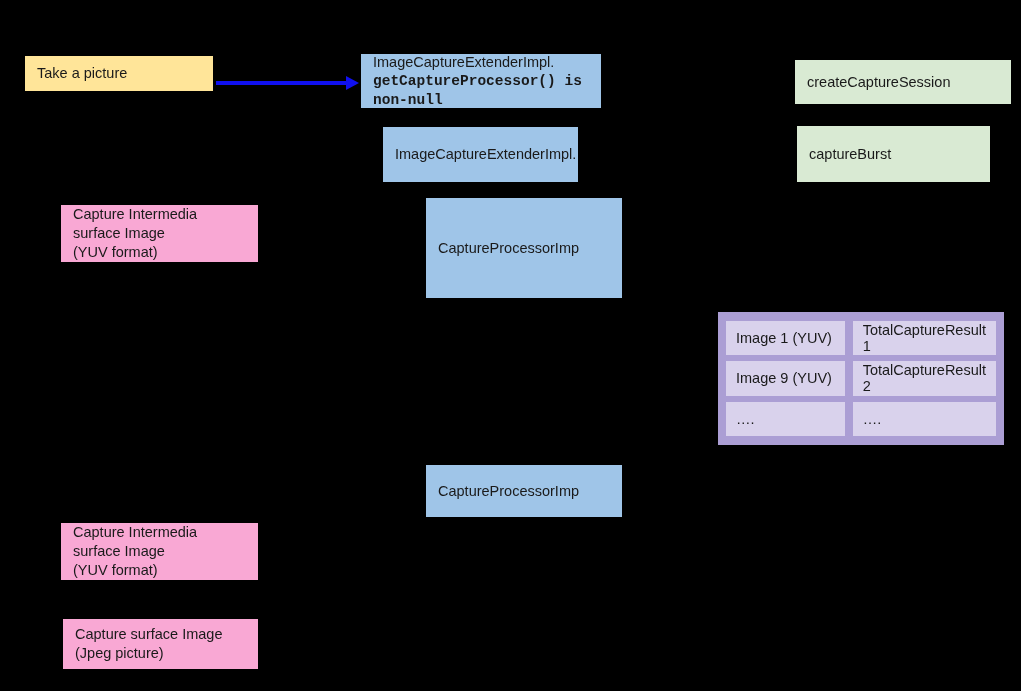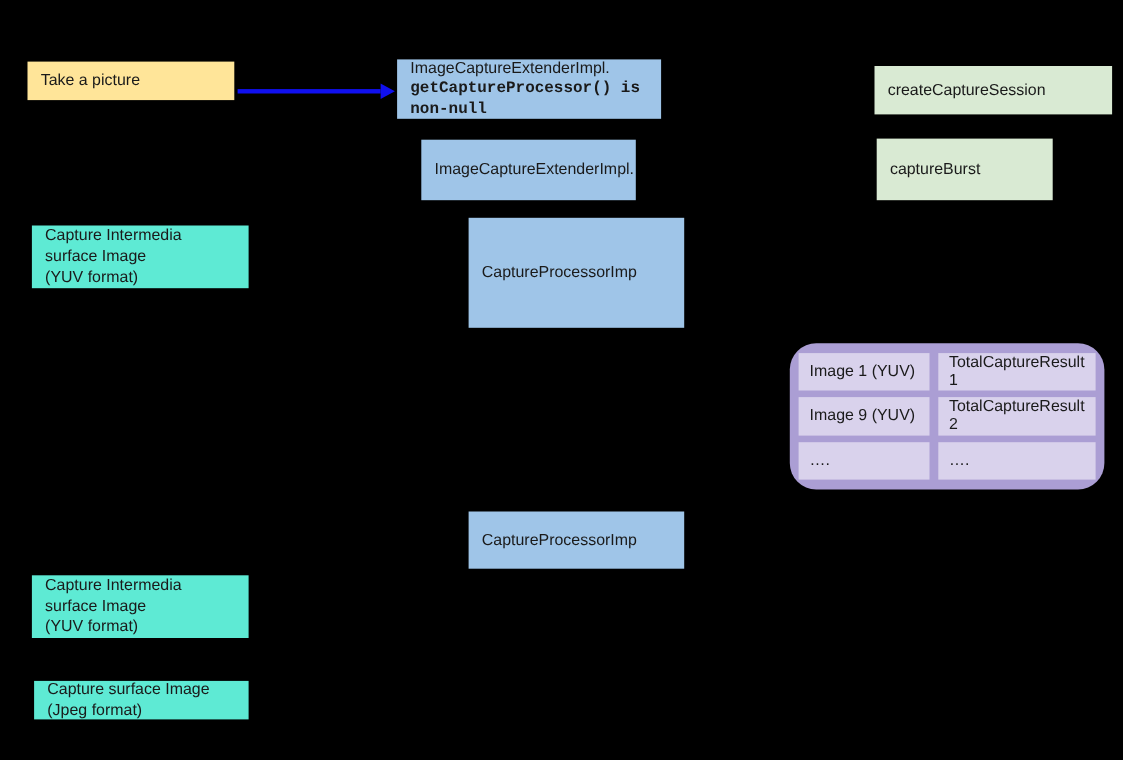--- a/index.html
+++ b/index.html
@@ -24,21 +24,21 @@
     display: flex;
     flex-direction: column;
     justify-content: center;
     padding: 0 12px;
     white-space: pre-line;
   }
   .box .ln { display: block; }
   .box .bold { font-weight: bold; font-family: Liberation Mono, monospace; }
 
   .yellow-strong { background: #ffe599; }
-  .yellow-light  { background: #5eead4; }
+  .yellow-light  { background: #f9a8d4; margin-left: 32px; }
   .blue          { background: #9fc5e8; }
   .green         { background: #d9ead3; }
 
   .table-outer {
     position: absolute;
     box-sizing: border-box;
     background: #ab9ed4;
     display: flex;
     gap: 8px;
     padding: 9px 8px;
@@ -95,23 +95,23 @@
     <span class="ln">surface Image</span>
     <span class="ln">(YUV format)</span>
   </div>
 
   <div class="box yellow-light" style="left:29px; top:523px; width:197px; height:57px;">
     <span class="ln">Capture Intermedia</span>
     <span class="ln">surface Image</span>
     <span class="ln">(YUV format)</span>
   </div>
 
-  <div class="box yellow-light" style="left:31px; top:619px; width:195px; height:35px;">
+  <div class="box yellow-light" style="left:31px; top:619px; width:195px; height:50px;">
     <span class="ln">Capture surface Image</span>
-    <span class="ln">(Jpeg format)</span>
+    <span class="ln">(Jpeg picture)</span>
   </div>
 
   <div class="arrow" style="left:216px; top:81px; width:143px;">
     <div class="shaft" style="width:130px;"></div>
     <div class="head" style="left:130px;"></div>
   </div>
 
   <div class="box blue" style="left:361px; top:54px; width:240px; height:54px;">
     <span class="ln">ImageCaptureExtenderImpl.</span>
     <span class="ln bold">getCaptureProcessor() is non-null</span>
@@ -126,25 +126,25 @@
   </div>
 
   <div class="box blue" style="left:426px; top:465px; width:196px; height:52px;">
     <span class="ln">CaptureProcessorImp</span>
   </div>
 
   <div class="box green" style="left:795px; top:60px; width:216px; height:44px;">
     <span class="ln">createCaptureSession</span>
   </div>
 
-  <div class="box green" style="left:797px; top:126px; width:160px; height:56px;">
+  <div class="box green" style="left:797px; top:126px; width:193px; height:56px;">
     <span class="ln">captureBurst</span>
   </div>
 
-  <div class="table-outer" style="left:718px; top:312px; width:286px; height:133px;border-radius:24px;">
+  <div class="table-outer" style="left:718px; top:312px; width:286px; height:133px;">
     <div class="table-col">
       <div class="cell">Image 1 (YUV)</div>
       <div class="cell">Image 9 (YUV)</div>
       <div class="cell">….</div>
     </div>
     <div class="table-col">
       <div class="cell">TotalCaptureResult 1</div>
       <div class="cell">TotalCaptureResult 2</div>
       <div class="cell">….</div>
     </div>

